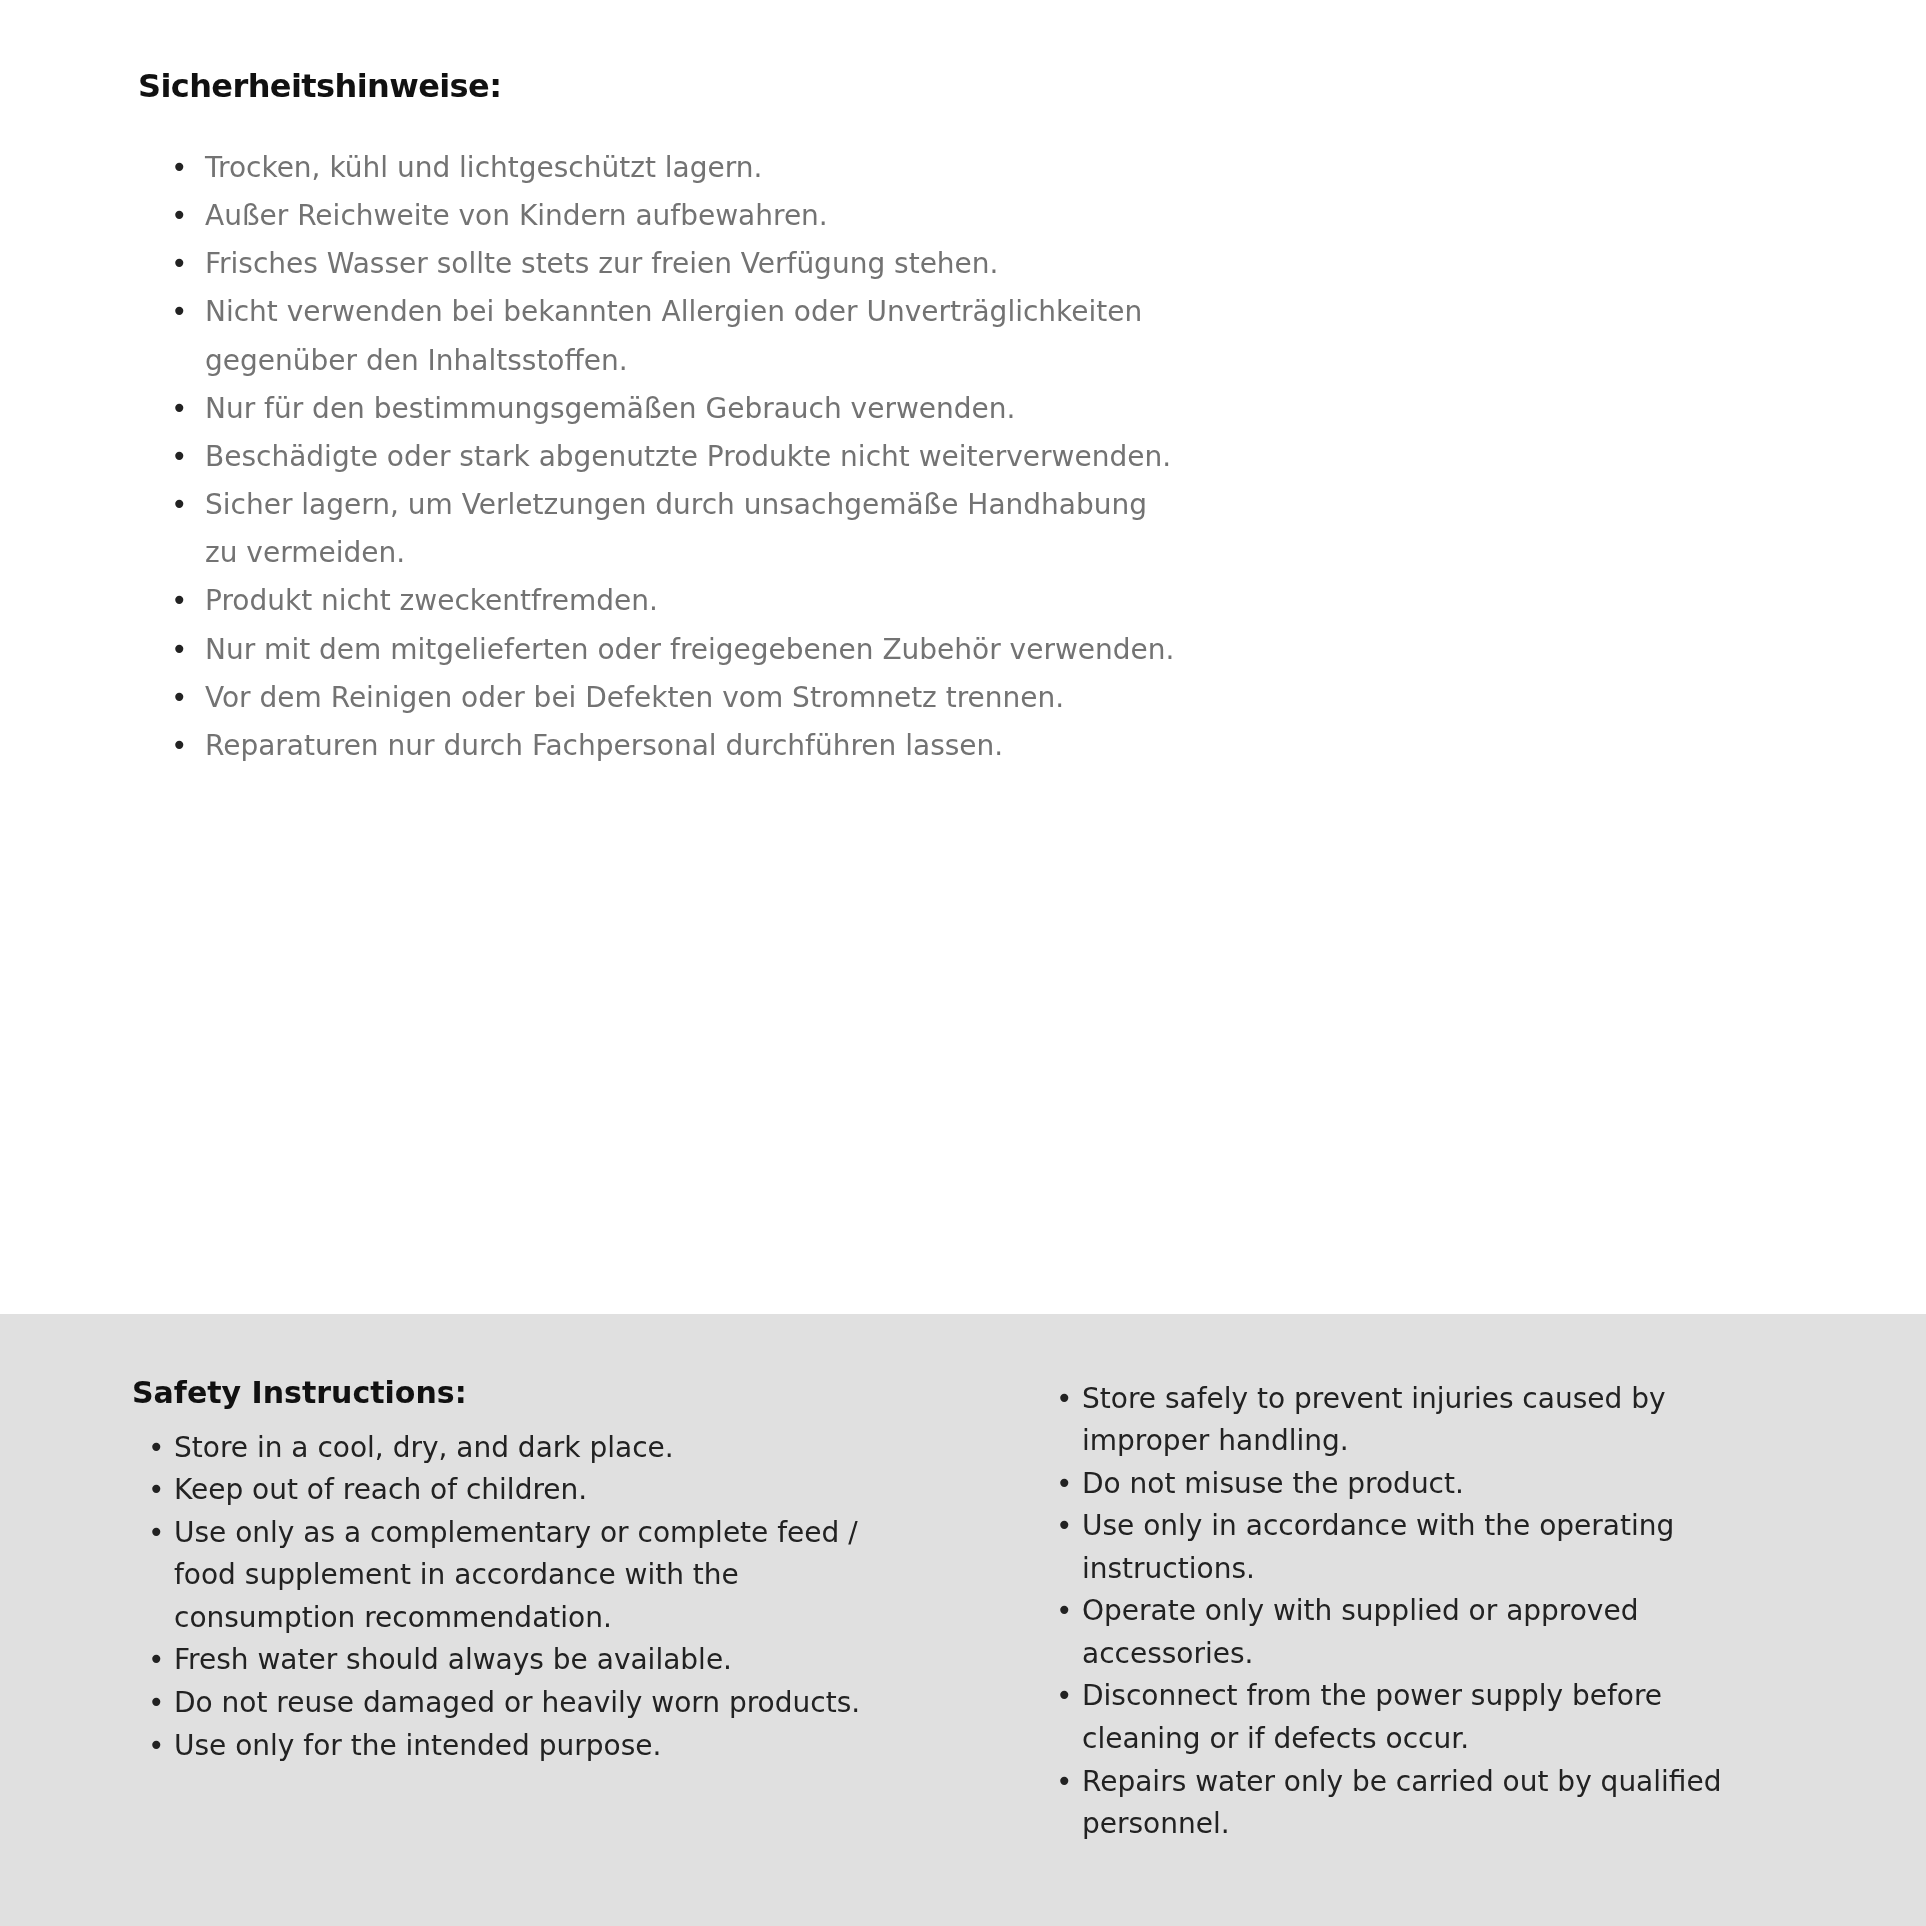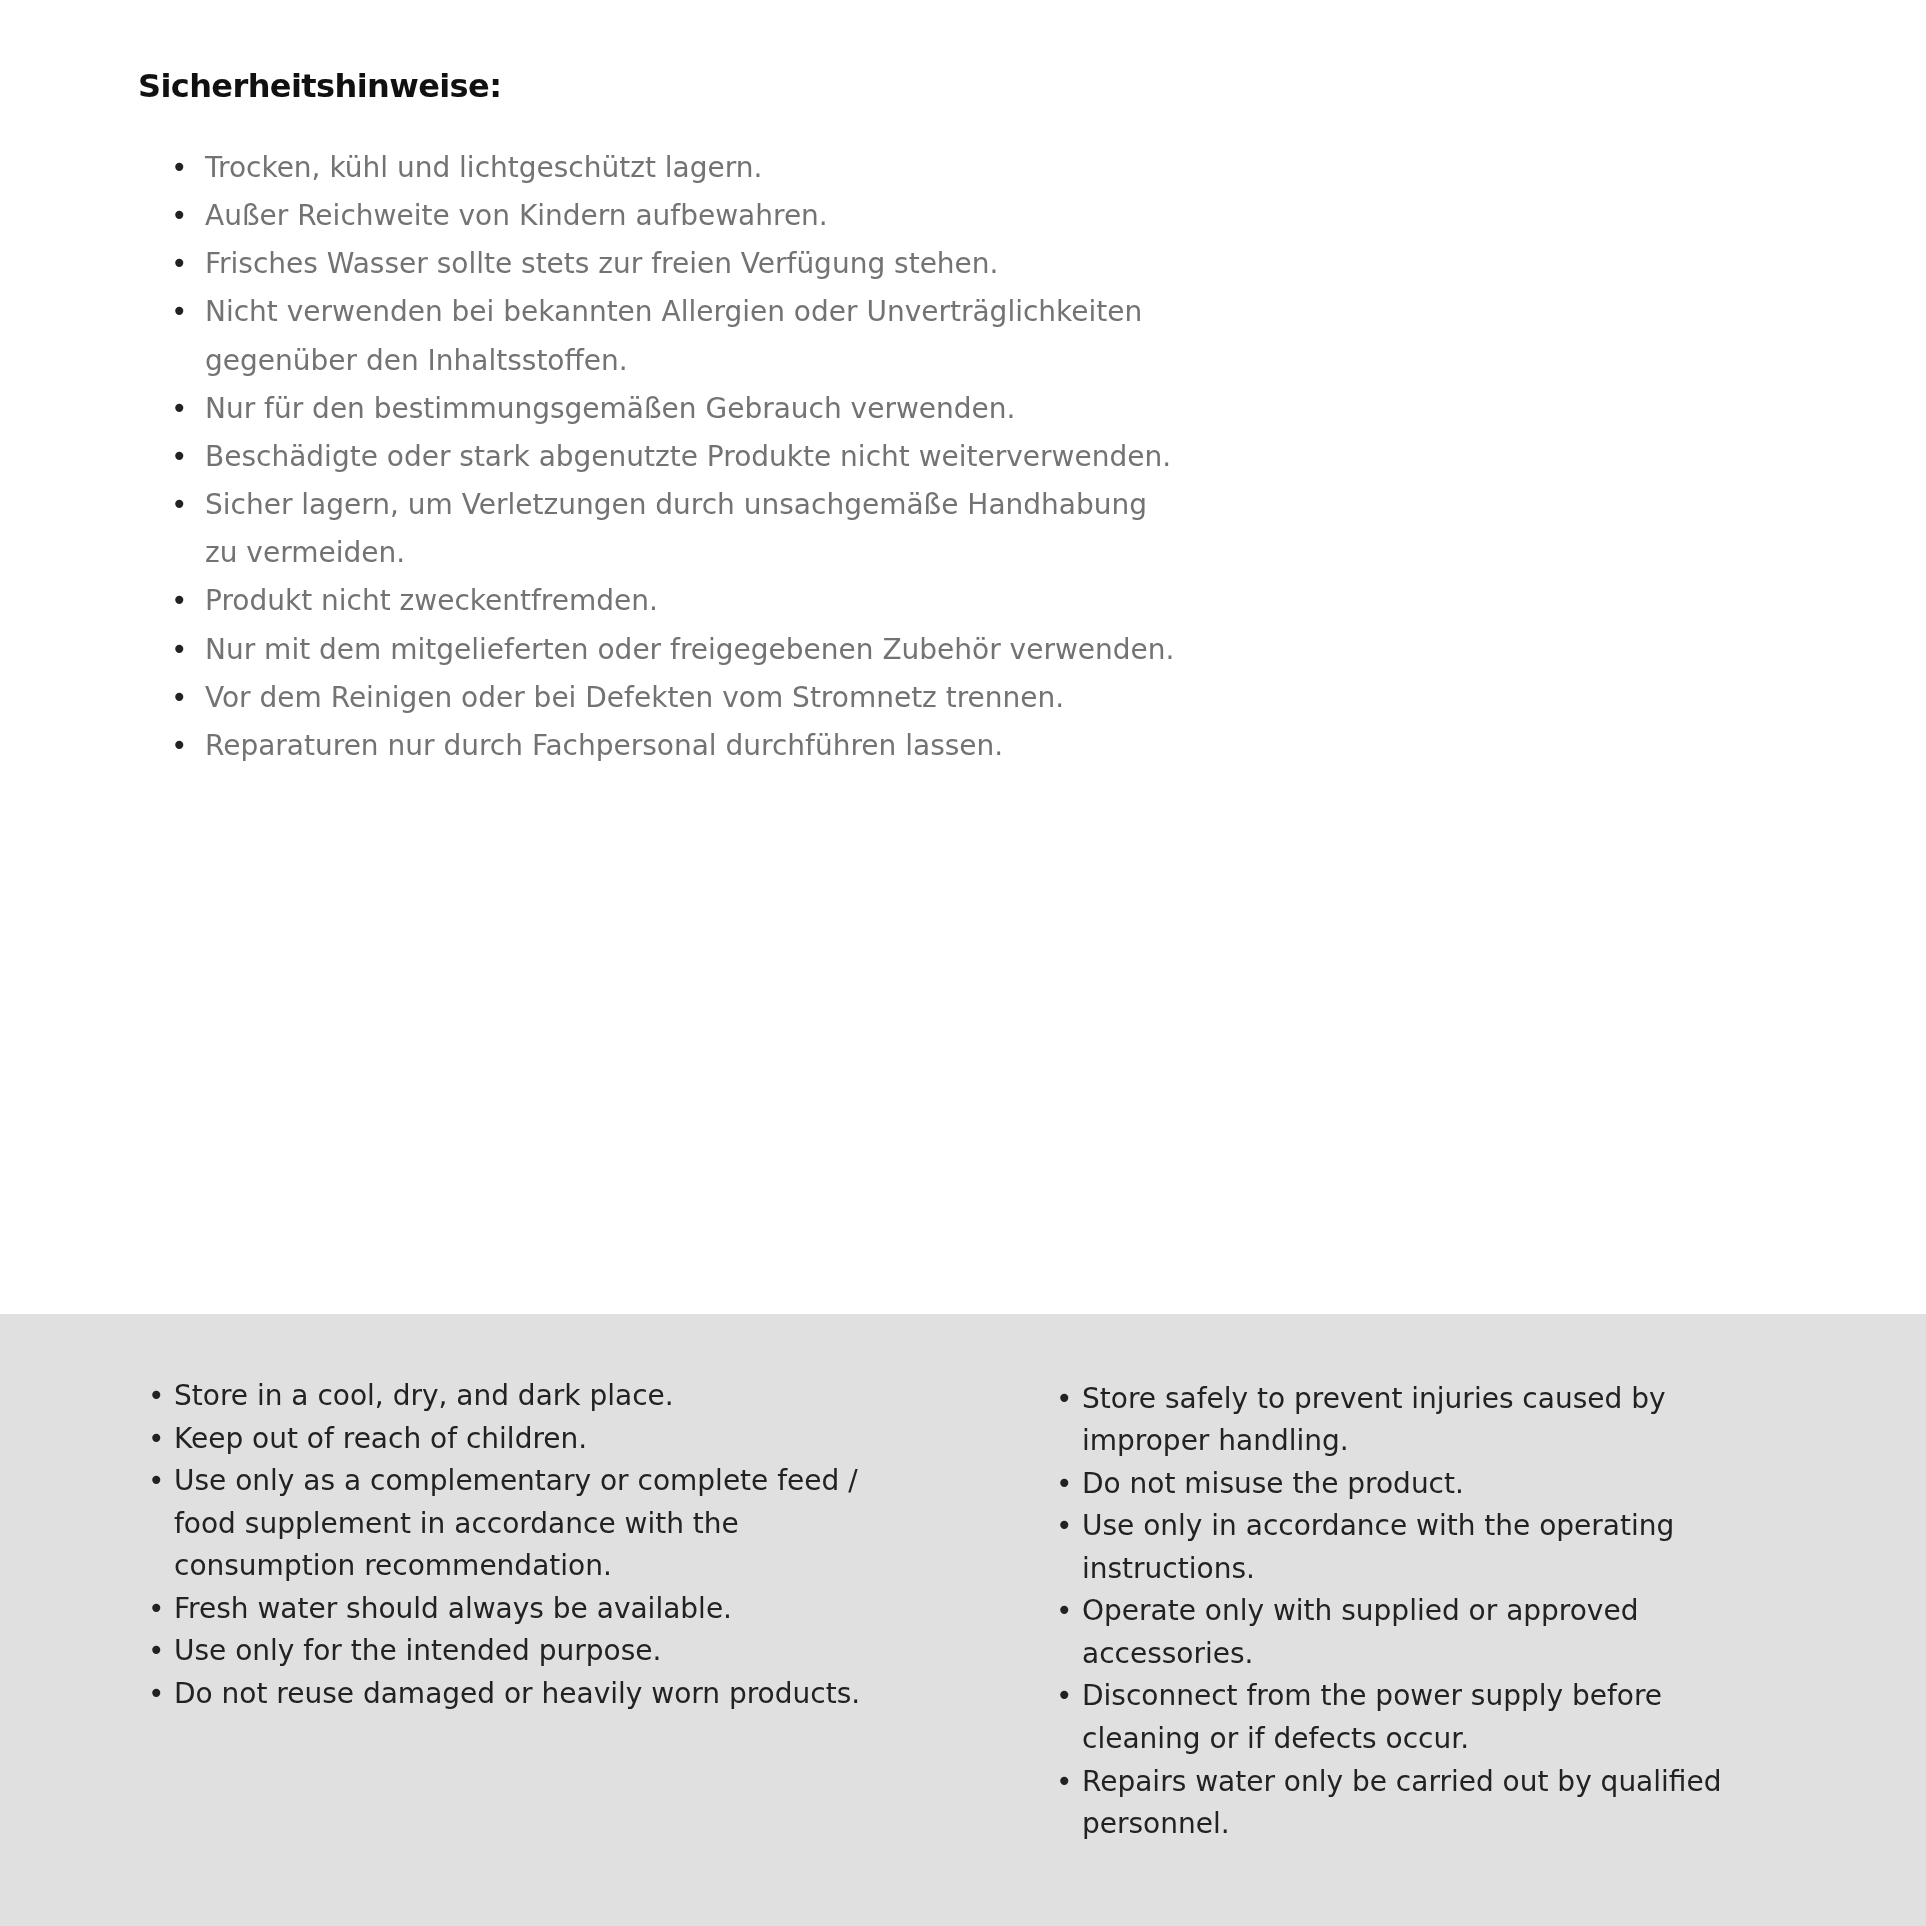--- a/index.html
+++ b/index.html
@@ -135,20 +135,21 @@
       <li>
         <span class="li-text">Reparaturen nur durch Fachpersonal durchführen lassen.</span>
       </li>
     </ul>
 </section>
 
 <section class="english-section">
   <div class="english-columns">
 
     <div class="english-col-left">
+      <h2 class="english-heading">Safety Instructions:</h2>
 
       <ul class="bullet-list english-list">
 
           <li>
             <span class="li-text">Store in a cool, dry, and dark place.</span>
           </li>
 
           <li>
             <span class="li-text">Keep out of reach of children.</span>
           </li>
@@ -158,25 +159,25 @@
 food supplement in accordance with the
 consumption recommendation.</span>
           </li>
 
           <li>
             <span class="li-text">Fresh water should always be available.</span>
           </li>
 
 
           <li>
+            <span class="li-text">Do not reuse damaged or heavily worn products.</span>
+          </li>
+
+          <li>
             <span class="li-text">Use only for the intended purpose.</span>
-          </li>
-
-          <li>
-            <span class="li-text">Do not reuse damaged or heavily worn products.</span>
           </li>
         </ul>
     </div>
 
     <div class="english-col-right">
       <ul class="bullet-list english-list">
 
           <li>
             <span class="li-text">Store safely to prevent injuries caused by
 improper handling.</span>

